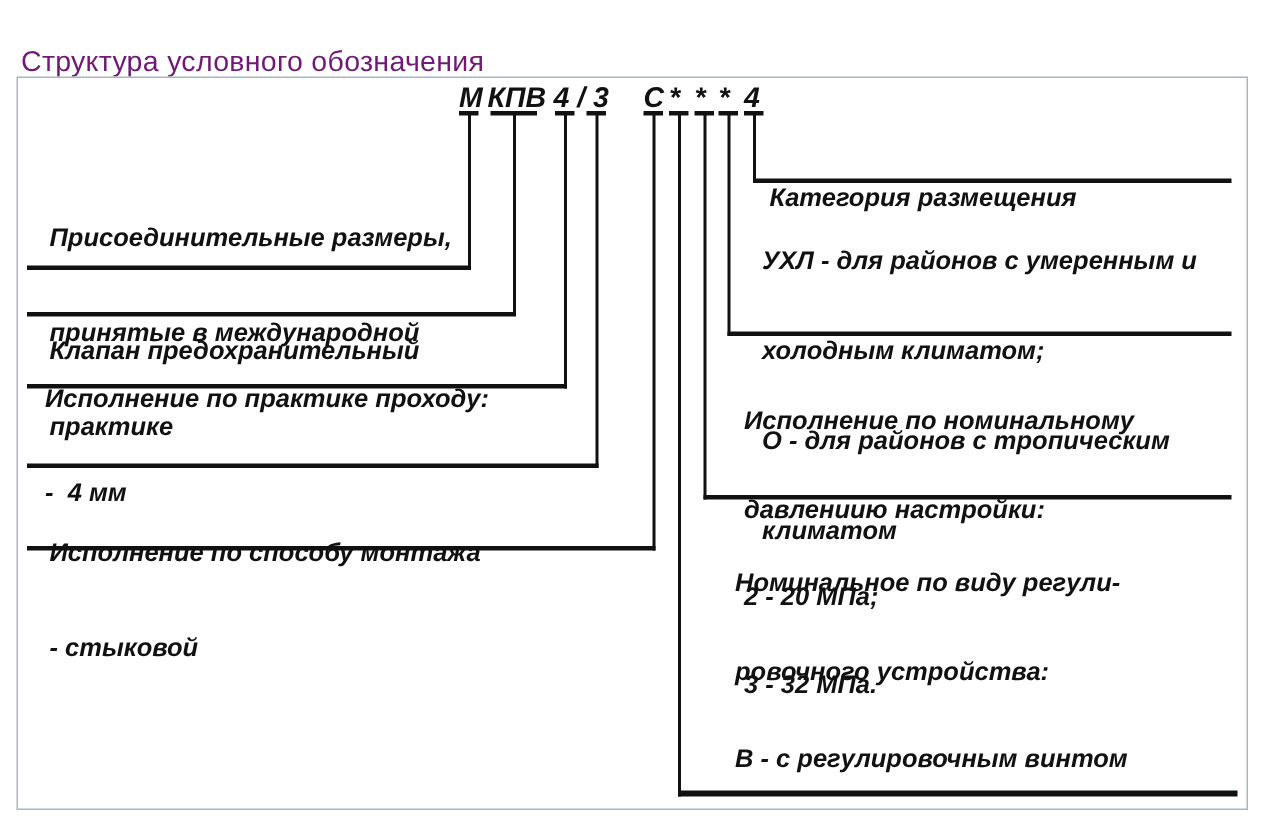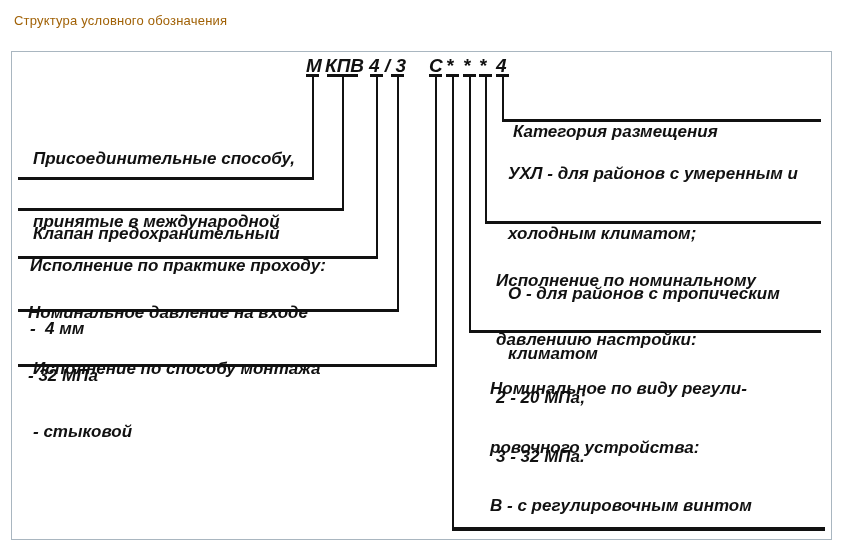--- a/index.html
+++ b/index.html
@@ -1,22 +1,22 @@
 <!DOCTYPE html>
 <html><head>
 <meta charset="utf-8">
 <style>
   html,body{margin:0;padding:0;background:#ffffff;}
   .page{
     position:relative;width:850px;height:545px;background:#ffffff;overflow:hidden;
     font-family:"Liberation Sans",sans-serif;
   }
   .page-title{
-    position:absolute;left:14px;top:13px;
-    font-size:13px;font-weight:400;color:#a16207;letter-spacing:.2px;
+    position:absolute;left:14px;top:31px;
+    font-size:19px;font-weight:400;color:#701a75;letter-spacing:.2px;
   }
   .diagram-box{
     position:absolute;left:11px;top:51px;width:819px;height:487px;
     border:1.5px solid #a9b6c0;background:#ffffff;
   }
   .code-part{
     position:absolute;top:55px;
     font-size:19px;font-weight:700;font-style:italic;color:#111;white-space:pre;
   }
   .vline,.hline,.cap{position:absolute;background:#111;}
@@ -73,33 +73,30 @@
   <div class="hline" style="left:18px;top:256px;width:360px"></div>
   <div class="hline" style="left:18px;top:309px;width:381px"></div>
   <div class="hline" style="left:18px;top:364px;width:419px"></div>
 
   <div class="hline" style="left:502px;top:119px;width:319px"></div>
   <div class="hline" style="left:485px;top:221px;width:336px"></div>
   <div class="hline" style="left:469px;top:330px;width:352px"></div>
   <div class="hline" style="left:452px;top:527px;width:373px;height:4px"></div>
 
   <div class="lbl" style="left:33px;top:106px">
-    <div>Присоединительные способу,</div>
+    <div>Присоединительные размеры,</div>
     <div>принятые в международной</div>
+    <div>практике</div>
   </div>
   <div class="lbl" style="left:33px;top:181px">
     <div>Клапан предохранительный</div>
   </div>
   <div class="lbl" style="left:30px;top:213px">
     <div>Исполнение по практике проходу:</div>
     <div>-  4 мм</div>
-  </div>
-  <div class="lbl" style="left:28px;top:260px">
-    <div>Номинальное давление на входе</div>
-    <div>- 32 МПа</div>
   </div>
   <div class="lbl" style="left:33px;top:316px">
     <div>Исполнение по способу монтажа</div>
     <div>- стыковой</div>
   </div>
 
   <div class="lbl right" style="left:513px;top:82px">
     <div>Категория размещения</div>
   </div>
   <div class="lbl right" style="left:508px;top:124px">

